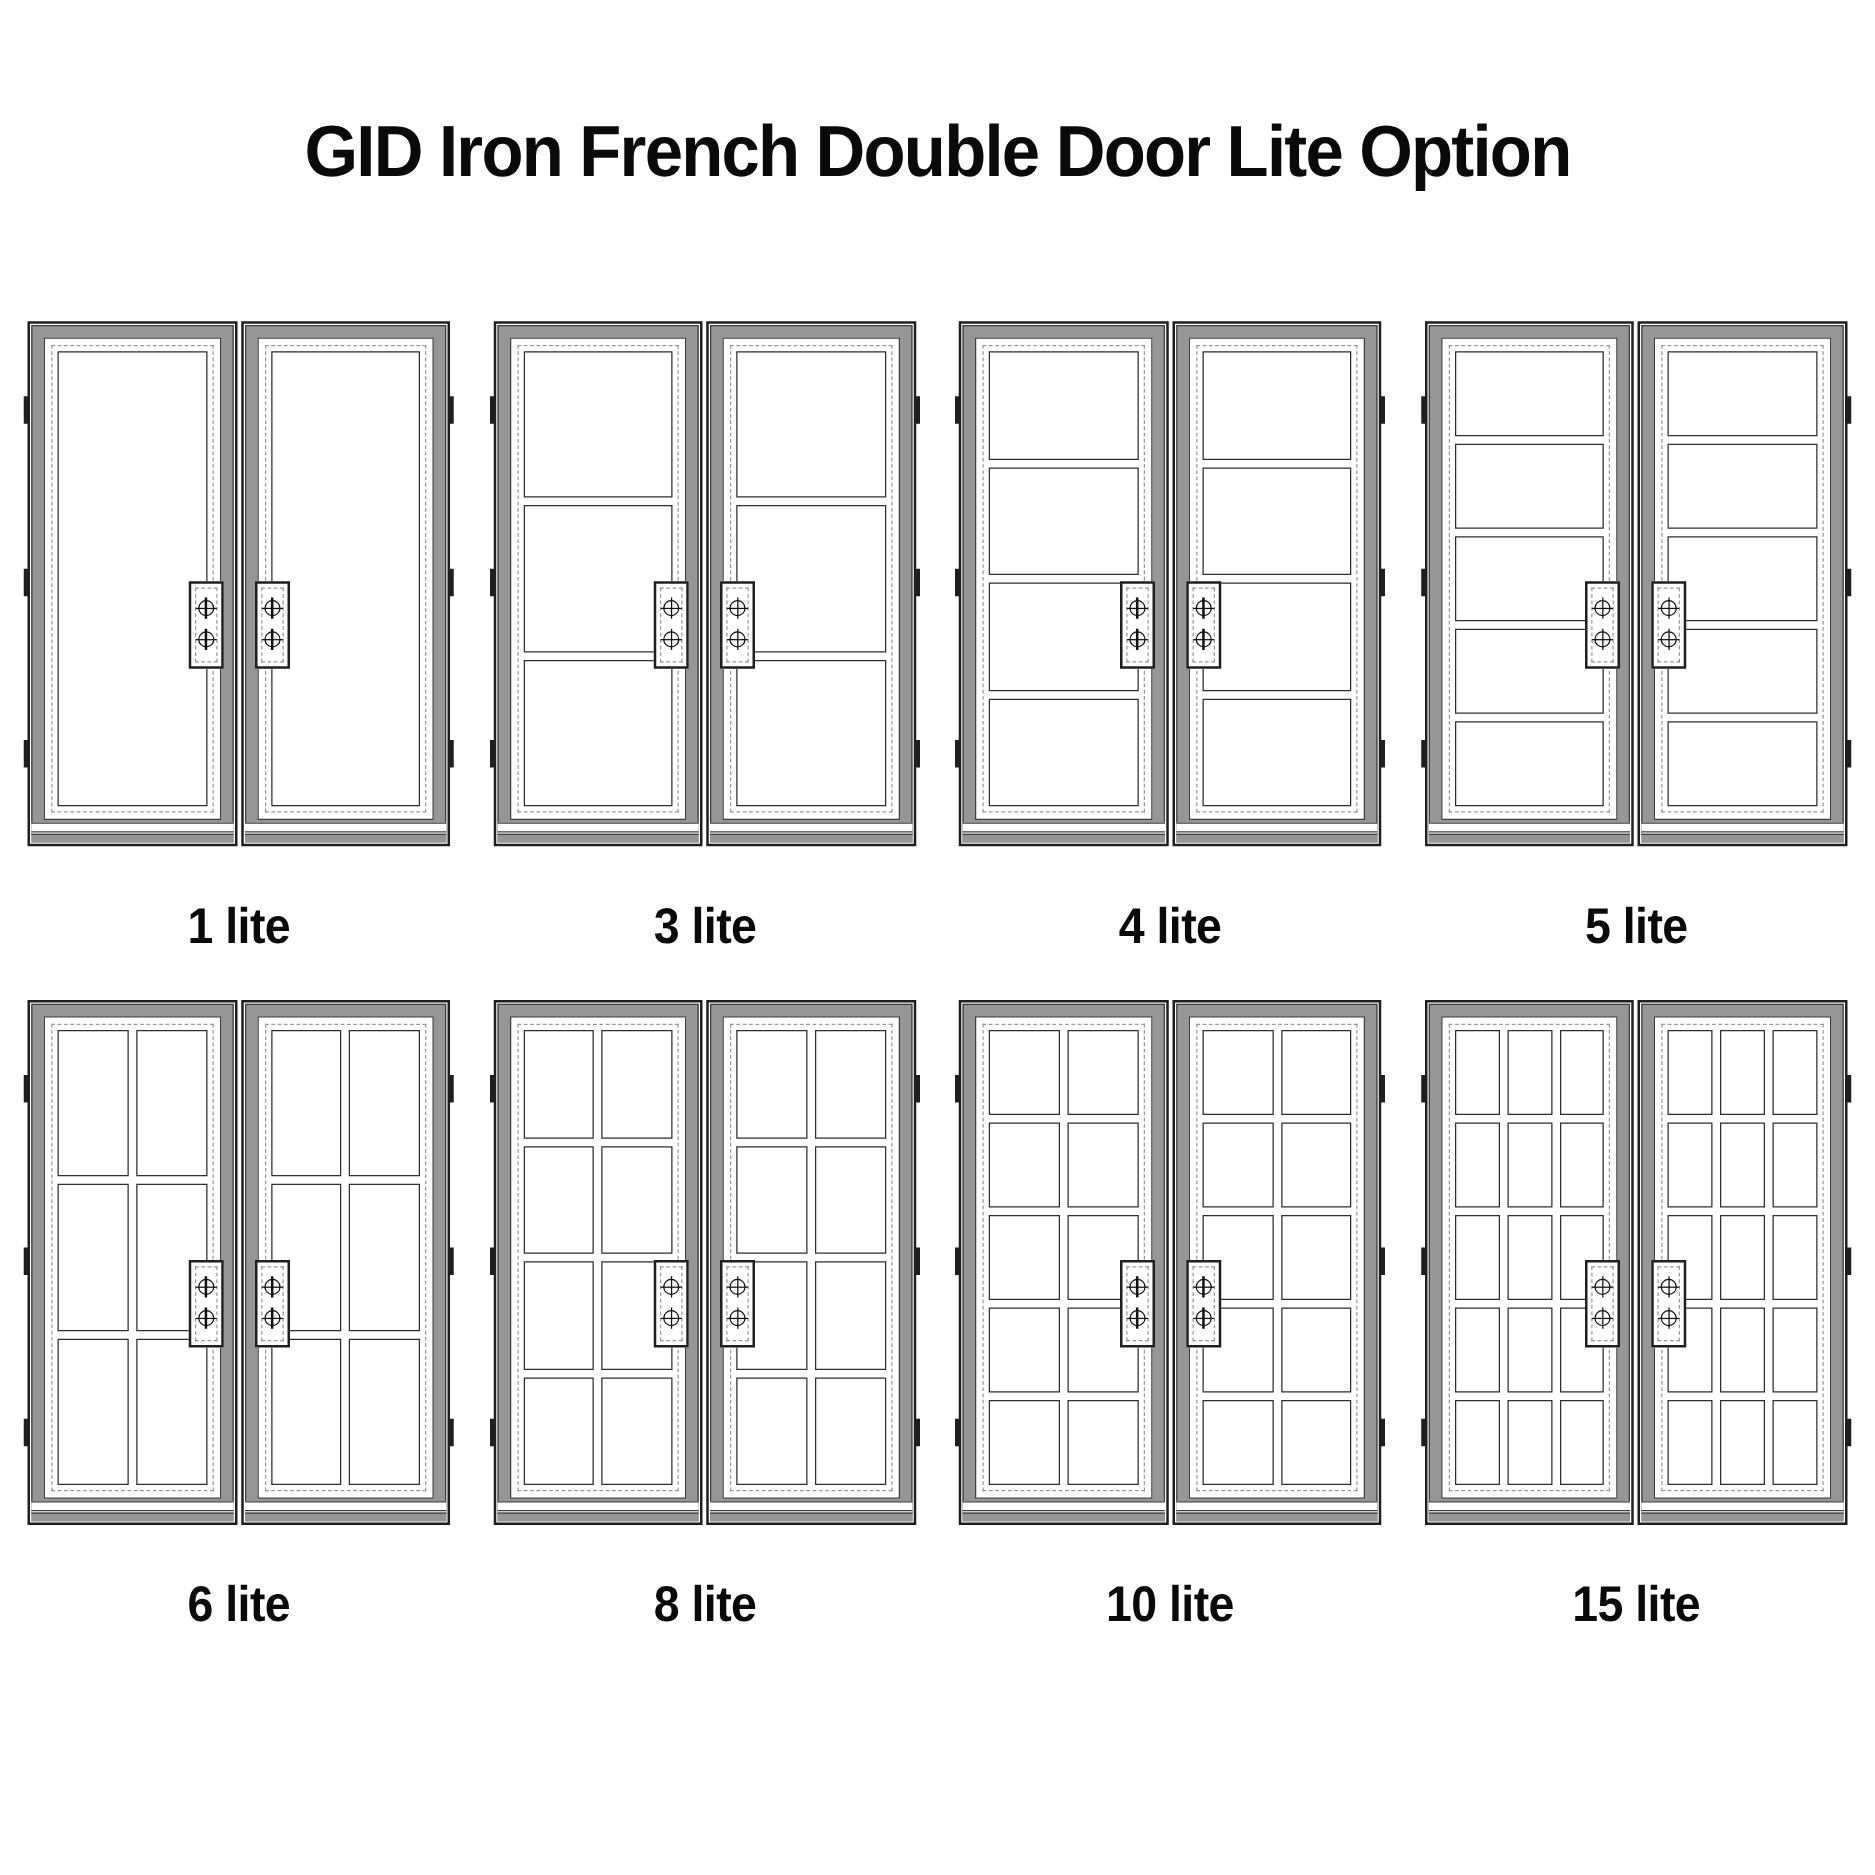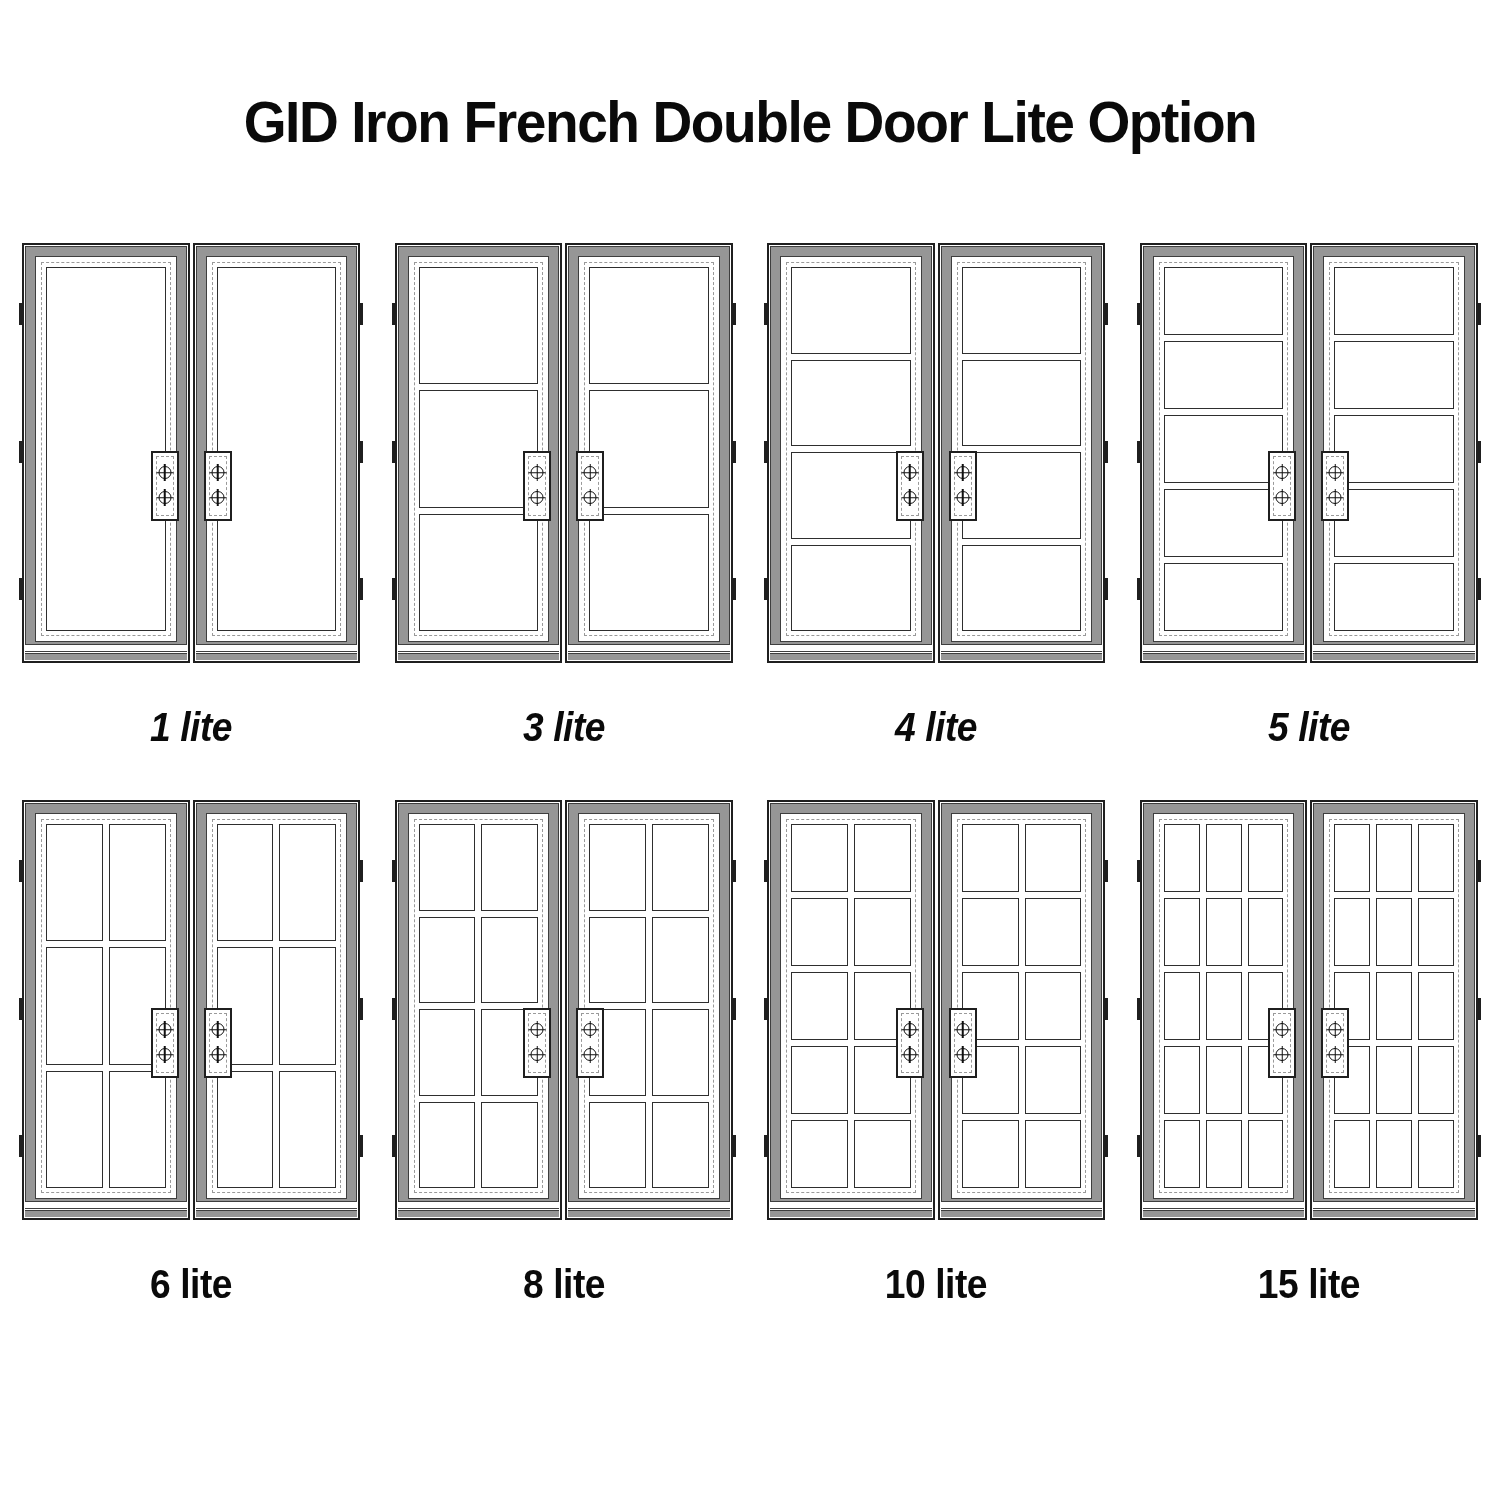--- a/index.html
+++ b/index.html
@@ -19,21 +19,21 @@
   .title{
     position:absolute;top:88px;left:0;width:100%;
     text-align:center;font-size:58px;font-weight:700;
     letter-spacing:-1.5px;transform:scaleX(.95);
     color:#0a0a0a;white-space:nowrap;
   }
   .doors-row{
     position:absolute;left:22px;width:1456px;
     display:flex;justify-content:space-between;
   }
-  #row-top{top:243px;font-style:italic;}
+  #row-top{top:257px;}
   #row-bottom{top:800px;}
   .door-option{
     width:338px;display:flex;flex-direction:column;align-items:center;
   }
   .door-pair{
     position:relative;width:338px;height:420px;display:flex;gap:3px;
   }
   .leaf{
     position:relative;flex:1;background:#fff;border:2px solid var(--line);
   }

